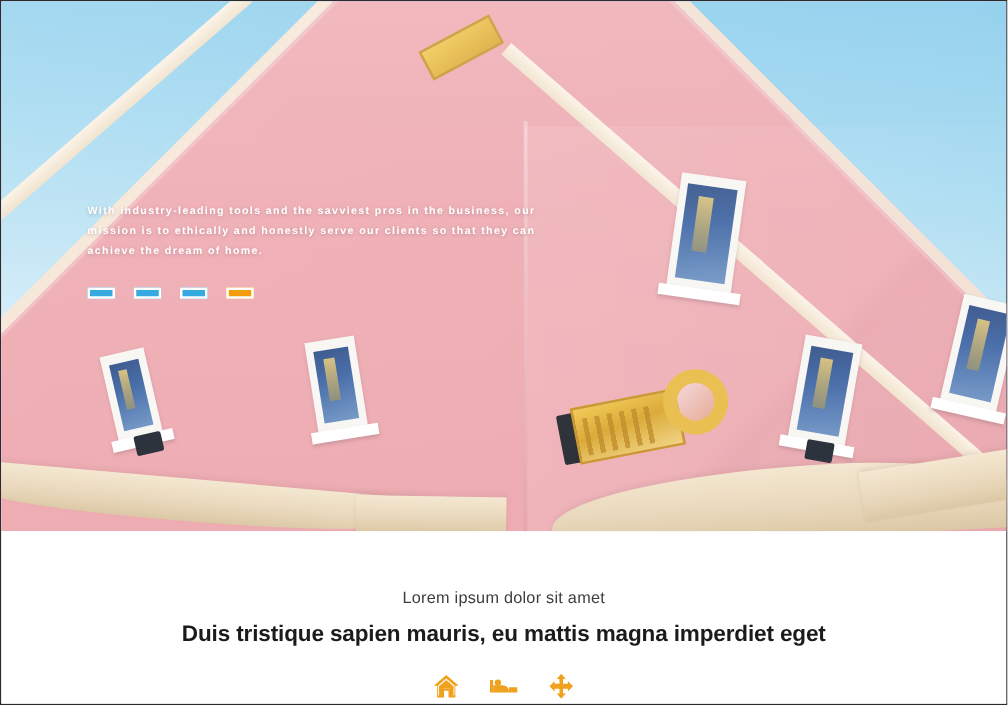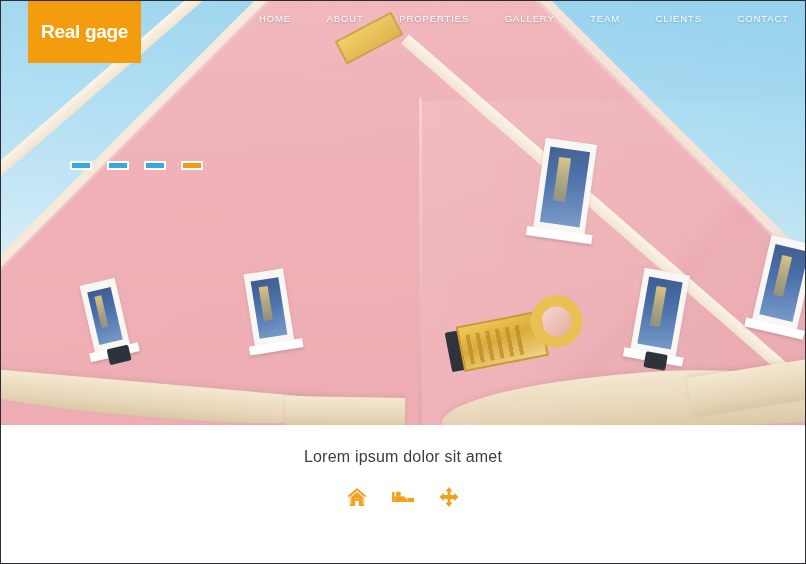--- a/index.html
+++ b/index.html
@@ -276,23 +276,23 @@
   
   .section {
     position: absolute;
     left: 0; top: 424px;
     width: 804px;
     height: 138px;
     background: #ffffff;
     text-align: center;
   }
   .section-sub {
-    margin-top: 23px;
+    margin-top: 45px;
     color: #3d3d3d;
-    font-size: 16px;
+    font-size: 13px;
     letter-spacing: .2px;
   }
   .section-title {
     margin-top: 12px;
     color: #1b1b1b;
     font-size: 18px;
     font-weight: bold;
     letter-spacing: -.1px;
   }
   .icon-row {
@@ -361,46 +361,34 @@
 
       <div class="awning a1"></div>
       <div class="awning a2"></div>
       <div class="awning a3"></div>
       <div class="awning a4"></div>
 
       <div class="hero-veil"></div>
     </div>
 
     <div class="hero-copy">
+      <div class="hero-desc">With industry-leading tools and the savviest pros in the business, our mission is to ethically and honestly serve our clients so that they can achieve the dream of home.</div>
       <div class="slider-dots">
         <div class="dot"></div>
         <div class="dot"></div>
         <div class="dot"></div>
         <div class="dot active"></div>
       </div>
     </div>
   </div>
 
-  <div class="header">
-    <div class="logo">
-      <span class="logo-text">Real gage</span>
-    </div>
-    <div class="nav">
-      <a class="nav-item" href="#">HOME</a>
-      <a class="nav-item" href="#">ABOUT</a>
-      <a class="nav-item" href="#">PROPERTIES</a>
-      <a class="nav-item" href="#">GALLERY</a>
-      <a class="nav-item" href="#">TEAM</a>
-      <a class="nav-item" href="#">CLIENTS</a>
-      <a class="nav-item" href="#">CONTACT</a>
-    </div>
-  </div>
 
   <div class="section">
     <div class="section-sub">Lorem ipsum dolor sit amet</div>
+    <div class="section-title">Duis tristique sapien mauris, eu mattis magna imperdiet eget</div>
 
     <div class="icon-row">
       <span class="svc-icon">
         <svg width="22" height="20" viewBox="0 0 24 22" fill="currentColor" aria-hidden="true">
           <path d="M12 1 L1 10.5 h3 V21 h6 v-6 h4 v6 h6 V10.5 h3 Z M12 4.2 l7.2 6.2 v8.6 h-2.2 v-6 h-10 v6 H4.8 v-8.6 Z"></path>
           <path d="M12 5.5 L5.6 11 v8 h3.2 v-6 h6.4 v6 h3.2 v-8 Z"></path>
         </svg>
       </span>
       <span class="svc-icon">
         <svg width="24" height="16" viewBox="0 0 26 16" fill="currentColor" aria-hidden="true">

